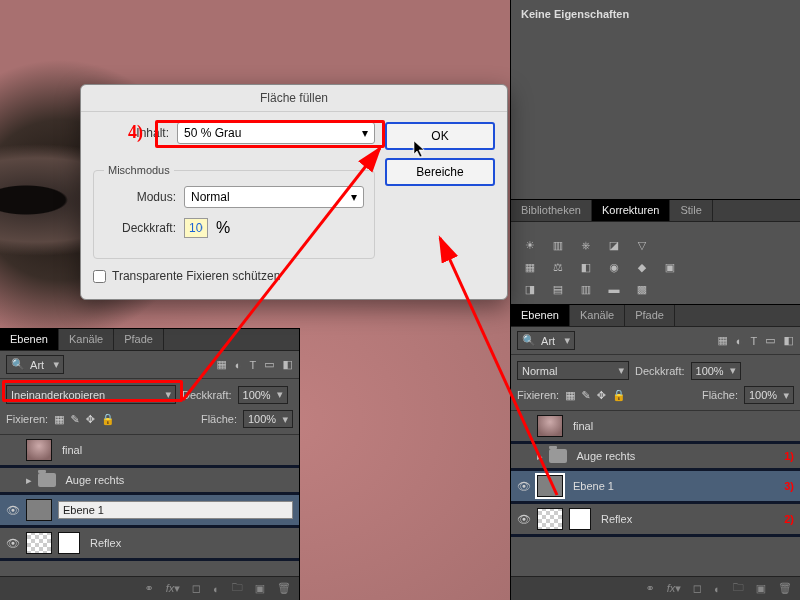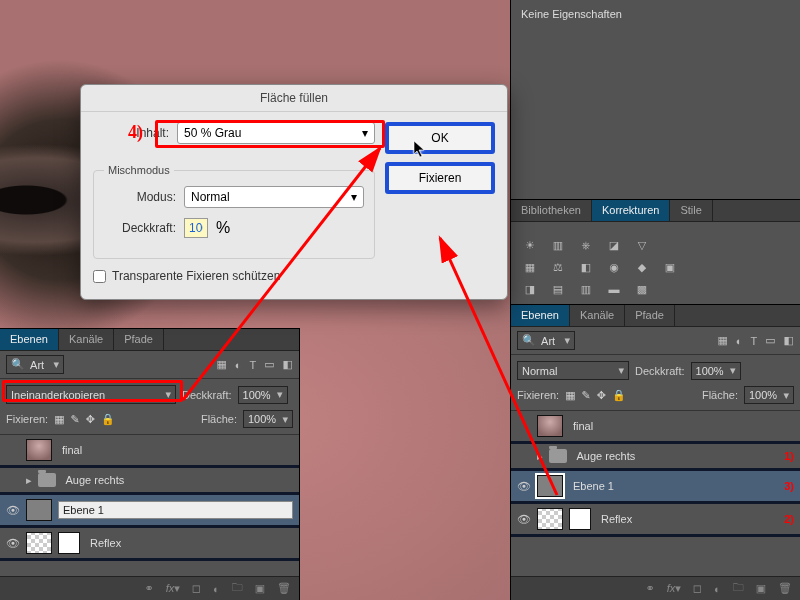--- a/index.html
+++ b/index.html
@@ -5,21 +5,21 @@
 *{box-sizing:border-box;margin:0;padding:0;font-family:"Helvetica Neue",Arial,sans-serif;user-select:none}
 body{width:800px;height:600px;overflow:hidden;background:#7a5a55;position:relative}
 .bg{position:absolute;inset:0;background:radial-gradient(circle at 60px 200px,#1a1410 0,#3a2e28 80px,transparent 140px),radial-gradient(ellipse at 280px 420px,#C08080 0,#A87070 320px);}
 .bg::before{content:"";position:absolute;left:-40px;top:130px;width:220px;height:140px;background:radial-gradient(ellipse 140px 50px at 30% 50%,#0e0b0a 0,#0e0b0a 28%,transparent 30%),radial-gradient(ellipse 170px 70px at 35% 50%,#2d2523 0,#5b4842 60%,transparent 80%);border-radius:50%}
 .bg::after{content:"";position:absolute;left:240px;top:500px;width:40px;height:60px;background:radial-gradient(circle at 50% 40%,#fff 0,#cfd3d8 8px,transparent 14px);border-radius:50%}
 .panel-right{position:absolute;right:0;top:0;width:290px;height:600px;background:#3f3f3f;border-left:1px solid #000;display:flex;flex-direction:column;color:#ccc;font-size:11px}
 .panel-right .props{flex:0 0 200px;padding:8px 10px;background:#535353;border-bottom:1px solid #000}
 .panel-bottom-left{position:absolute;left:0;bottom:0;width:300px;height:272px;background:#535353;border-top:1px solid #000;border-right:1px solid #000;color:#ccc;font-size:11px;display:flex;flex-direction:column}
 .tabs{display:flex;background:#3f3f3f;height:22px;border-bottom:1px solid #222}
 .tab{padding:4px 10px;color:#aaa;border-right:1px solid #222;cursor:pointer}
-.tab.active{background:#0c4a6e;color:#eee}
+.tab.active{background:#000000;color:#eee}
 .korr{padding:8px 10px;background:#535353;border-bottom:1px solid #000}
 .korr .row{display:flex;gap:10px;margin-top:8px}
 .korr .ico{width:18px;height:14px;display:inline-flex;align-items:center;justify-content:center;color:#bbb}
 .layerpanel{flex:1;display:flex;flex-direction:column;background:#535353}
 .layerpanel .tabs{background:#3f3f3f}
 .lp-controls{padding:6px;display:flex;flex-direction:column;gap:6px;border-bottom:none}
 .dropdown{background:#4f4f4f;border:1px solid #222;color:#ddd;padding:2px 4px;font-size:11px;display:inline-flex;align-items:center;justify-content:space-between}
 .dropdown .chev{margin-left:4px;color:#bbb}
 .ctrl-row{display:flex;align-items:center;gap:6px}
 .ctrl-row .label{color:#ccc}
@@ -39,21 +39,21 @@
 .layer .nm{color:#ddd;flex:1;padding:2px 4px}
 .layer .nm.boxed{background:#eee;color:#222;border:1px solid #888}
 .anno{color:#f00;font-weight:bold;margin-left:4px}
 .lp-foot{height:24px;background:#3f3f3f;border-top:1px solid #222;display:flex;align-items:center;justify-content:flex-end;gap:12px;padding:0 8px;color:#888}
 .lp-foot span{cursor:pointer}
 .dialog{position:absolute;left:80px;top:84px;width:428px;background:#e8e8e8;border:1px solid #888;border-radius:6px;box-shadow:0 8px 24px rgba(0,0,0,.45)}
 .dlg-title{text-align:center;font-size:12px;padding:6px;color:#444;border-bottom:1px solid #ccc}
 .dlg-body{display:flex;padding:10px 12px 16px;gap:10px}
 .dlg-left{flex:1}
 .dlg-right{width:110px;display:flex;flex-direction:column;gap:8px;align-items:stretch}
-.btn{background:#f3f3f3;border:4px solid #1d4ed8;padding:5px 0;text-align:center;font-size:12px;border-radius:3px;cursor:pointer}
+.btn{background:#f3f3f3;border:2px solid #1d4ed8;padding:5px 0;text-align:center;font-size:12px;border-radius:3px;cursor:pointer}
 .field-row{display:flex;align-items:center;gap:8px;margin-bottom:10px}
 .field-row label{text-align:right;color:#333;font-size:12px}
 .select{flex:1;background:#fff;border:1px solid #999;padding:3px 6px;font-size:12px;display:flex;justify-content:space-between;align-items:center;border-radius:3px}
 .numinp{width:24px;background:#fef9c3;border:1px solid #999;padding:2px 4px;font-size:12px;color:#1a63d6}
 .fieldset{border:1px solid #ccc;border-radius:4px;padding:10px;margin-top:20px}
 .fieldset legend{font-size:11px;color:#444;padding:0 4px}
 .cb{display:flex;align-items:center;gap:6px;margin-top:10px;font-size:12px;color:#333}
 .cb input{width:13px;height:13px}
 .redbox{position:absolute;border:3px solid red;pointer-events:none;border-radius:2px}
 .redtxt{position:absolute;color:red;font-weight:bold;font-family:"Comic Sans MS",cursive;pointer-events:none}
@@ -62,21 +62,21 @@
 .cursor svg{filter:drop-shadow(0 0 1px #fff)}
 .filterbar{display:flex;align-items:center;gap:6px;padding:4px 6px;border-bottom:1px solid #333}
 </style>
 </head>
 <body>
 
 <div class="bg"></div>
 
 <div class="panel-right">
   <div class="props">
-    <div style="font-weight:normal;color:#ddd">Keine Eigenschaften</div>
+    <div style="font-weight:bold;color:#ddd">Keine Eigenschaften</div>
   </div>
   <div>
     <div class="tabs">
       <div class="tab">Bibliotheken</div>
       <div class="tab active">Korrekturen</div>
       <div class="tab">Stile</div>
     </div>
     <div class="korr">
       <div class="row">
         <span class="ico">☀</span>
@@ -284,21 +284,21 @@
           <span>%</span>
         </div>
       </fieldset>
       <label class="cb">
         <input type="checkbox" style="">
         <span>Transparente Fixieren schützen</span>
       </label>
     </div>
     <div class="dlg-right">
       <div class="btn">OK</div>
-      <div class="btn">Fixieren</div>
+      <div class="btn">Bereiche</div>
     </div>
   </div>
 </div>
 
 <div class="redbox" style="left:155px;top:120px;width:230px;height:28px"></div>
 <div class="redbox" style="left:2px;top:380px;width:181px;height:22px"></div>
 
 <div class="redtxt" style="left:128px;top:122px;font-size:18px">4)</div>
 
 <svg class="arrows" width="800" height="600">

